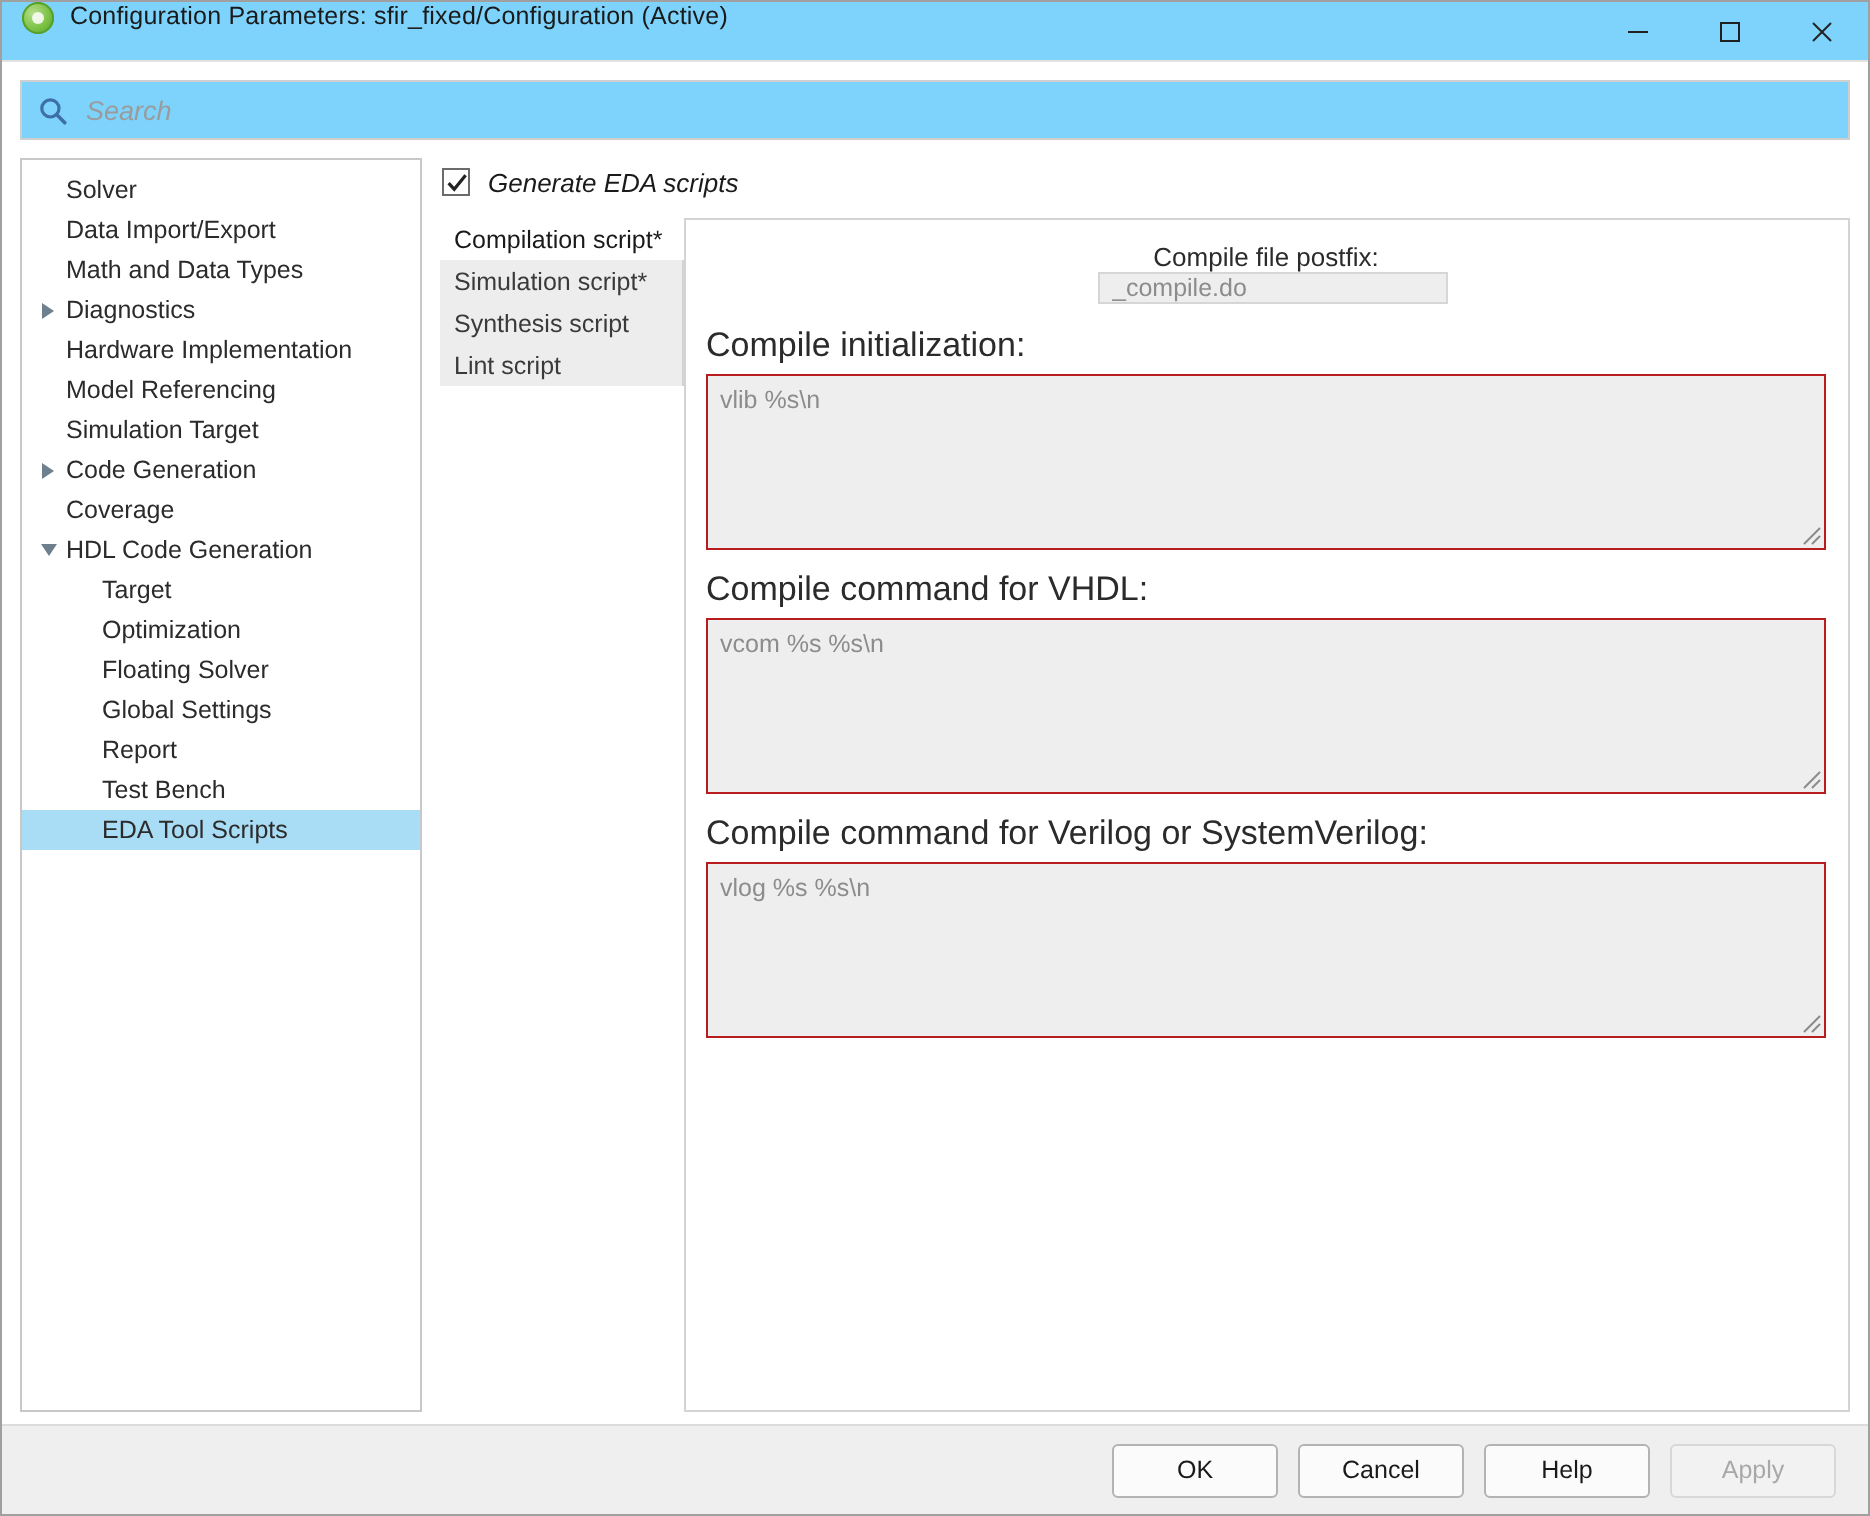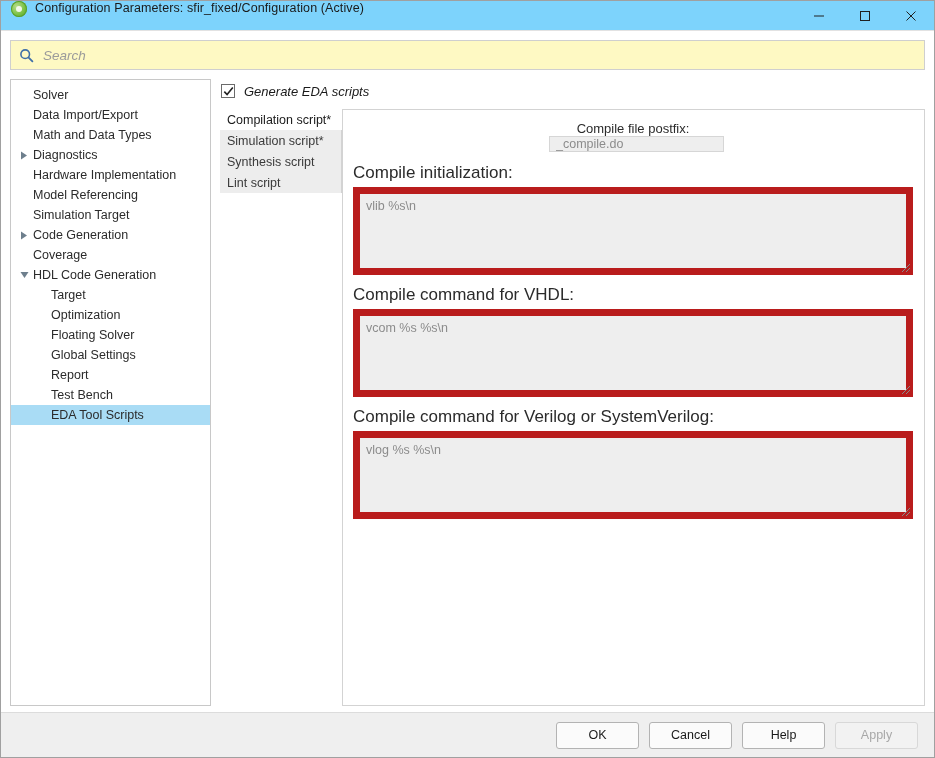--- a/index.html
+++ b/index.html
@@ -69,21 +69,21 @@
   .winbtn svg { display: block; }
 
   
   .searchrow {
     padding: 9px 9px 0 9px;
     background: #ffffff;
   }
   .searchbox {
     height: 30px;
     border: 1px solid #cfcfcf;
-    background: #fef9c3;
+    background: #7dd3fc;
     display: flex;
     align-items: center;
     padding: 0 8px;
   }
   .search-icon { margin-right: 7px; display: flex; }
   .search-input {
     border: none;
     outline: none;
     flex: 1;
     font-family: "Liberation Sans", sans-serif;
@@ -229,21 +229,21 @@
   .block-label {
     font-size: 17px;
     color: #2b2b2b;
     margin-bottom: 4px;
     display: block;
   }
   .ta-wrap { position: relative; }
   .ta {
     width: 100%;
     height: 88px;
-    border: 7px solid #b91c1c;
+    border: 1px solid #b91c1c;
     background: #eeeeee;
     font-family: "Liberation Sans", sans-serif;
     font-size: 12.5px;
     color: #8c8c8c;
     padding: 4px 6px;
     resize: none;
     outline: none;
     display: block;
     line-height: 1.35;
   }

